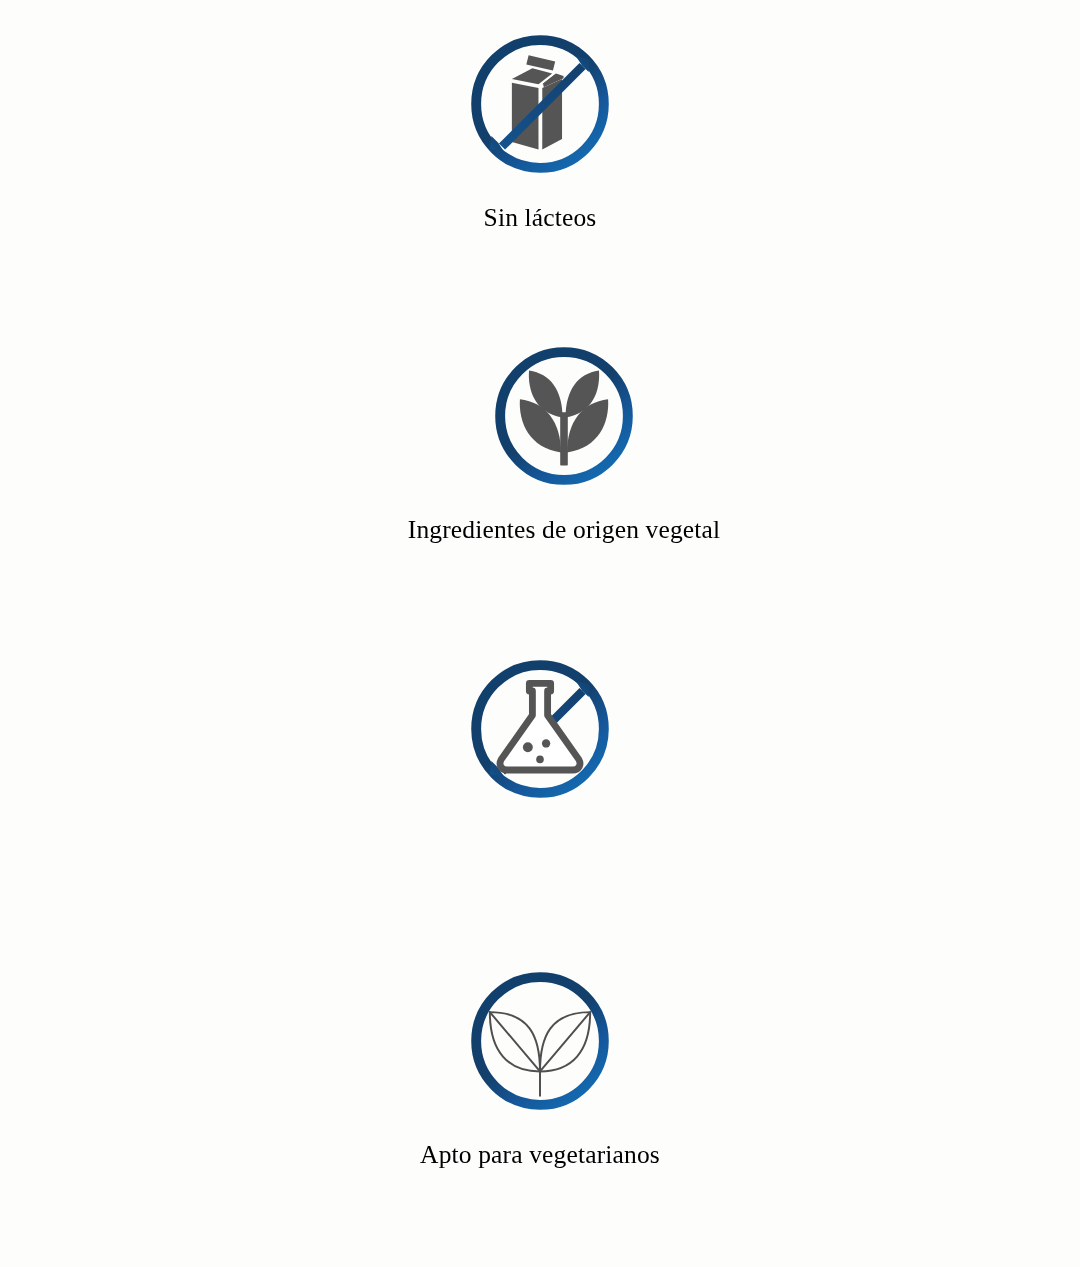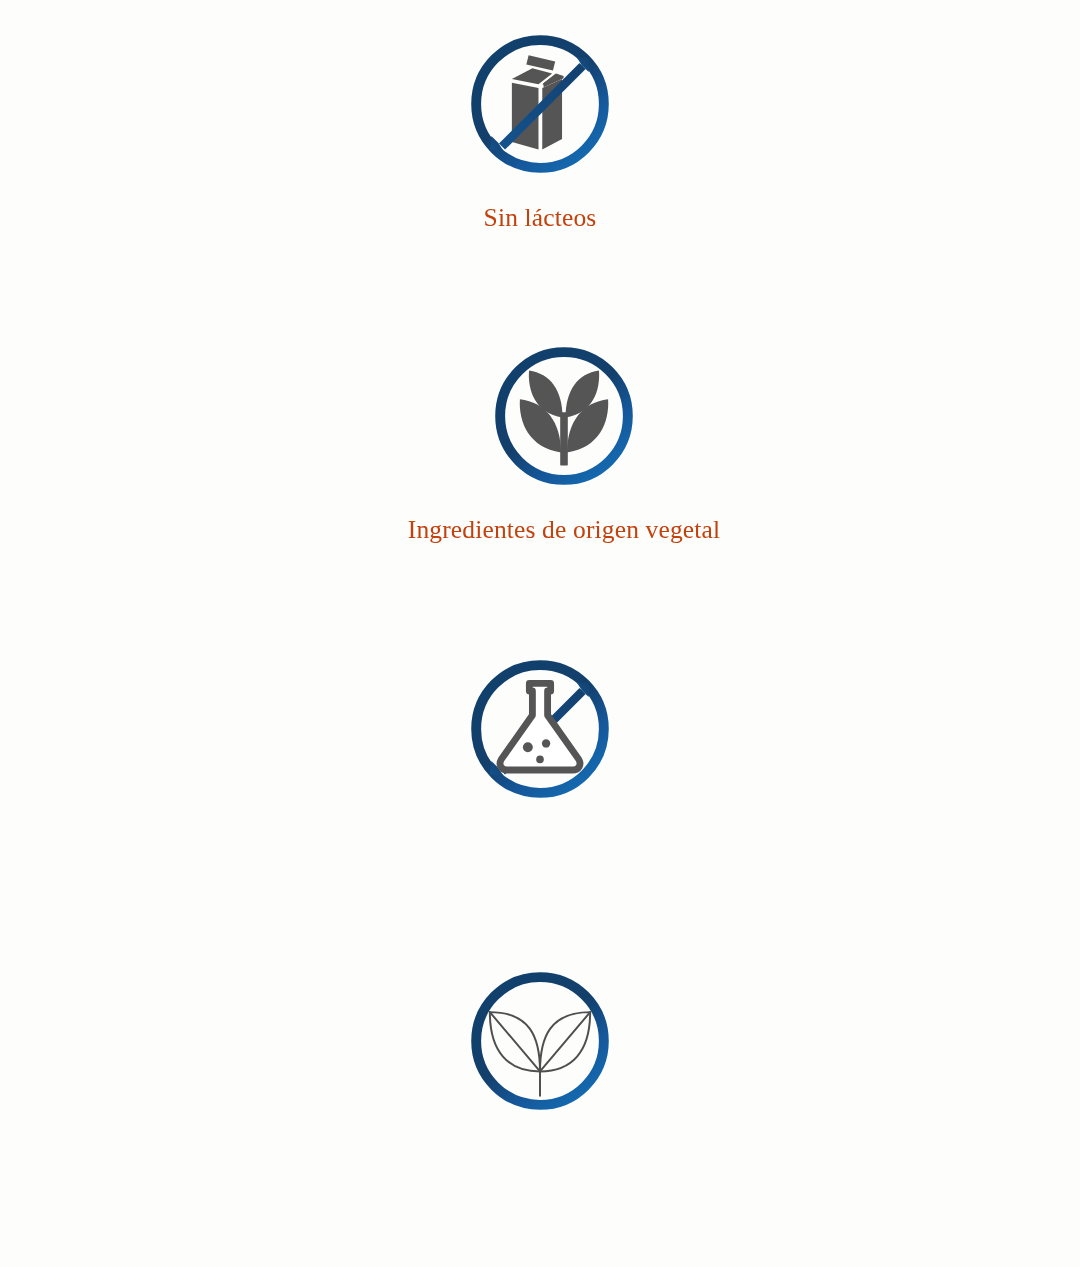--- a/index.html
+++ b/index.html
@@ -34,21 +34,21 @@
   .badge-icon {
     display: block;
     width: 152px;
     height: 152px;
   }
 
   .badge-label {
     margin-top: 22px;
     font-size: 25.5px;
     line-height: 1.25;
-    color: #c2410c;
+    color: #000000;
     text-align: center;
     letter-spacing: 0.15px;
     white-space: nowrap;
   }
 
   
   .badge-1 { padding-top: 2px; }
   .badge-2 { padding-top: 10px; margin-left: 24px; }
   .badge-3 { padding-top: 10px; }
   .badge-4 { padding-top: 10px; }
@@ -188,15 +188,16 @@
 
         <path d="M34 62 L100 140"></path>
 
         <path d="M100 140 C142 140 166 114 166 62 C114 62 100 94 100 140 Z"></path>
 
         <path d="M166 62 L100 140"></path>
 
         <path d="M100 140 L100 172"></path>
       </g>
     </svg>
+    <div class="badge-label">Apto para vegetarianos</div>
   </div>
 
 </div>
 
 </body></html>

